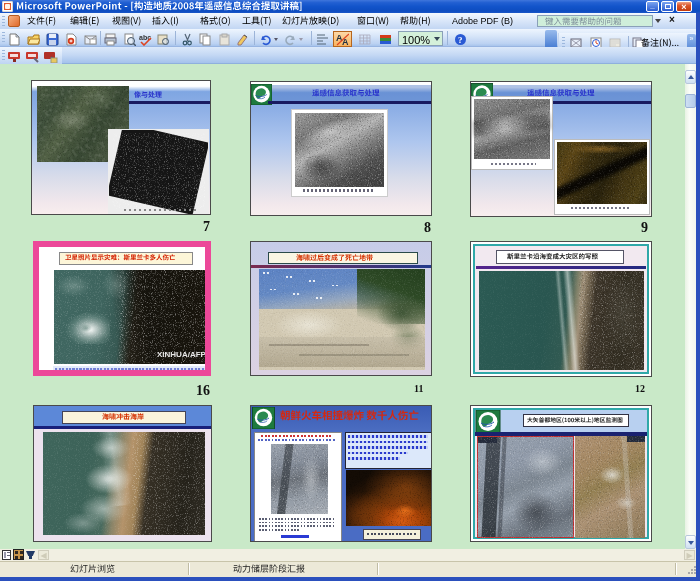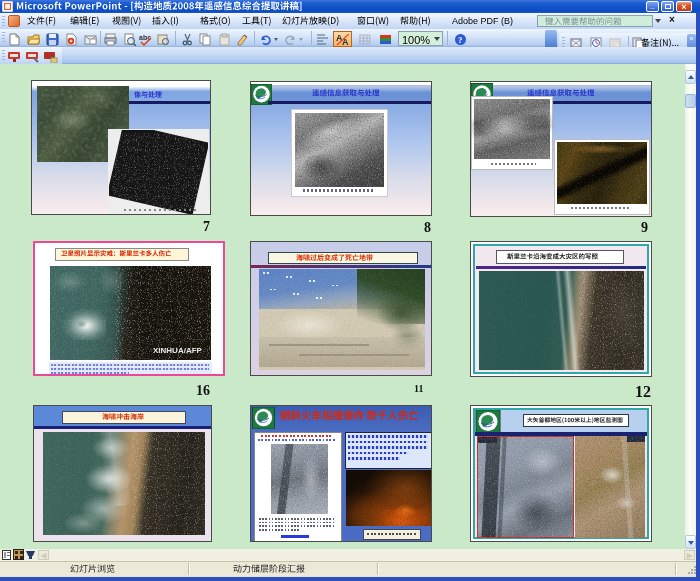--- a/index.html
+++ b/index.html
@@ -303,21 +303,21 @@
         <div class="abs" style="left:14px;top:2px;width:60px;height:10px;background:radial-gradient(ellipse,rgba(150,110,40,0.8),transparent 70%)"></div>
       </div>
       <svg class="abs" style="left:86px;top:60px;opacity:0.4" width="90" height="62">
         <rect width="90" height="62" filter="url(#spdark)"></rect>
       </svg>
       <svg class="abs" style="left:86px;top:60px;opacity:0.15" width="90" height="62">
         <rect width="90" height="62" filter="url(#sp1)"></rect>
       </svg>
       <div class="abs" style="left:100px;top:125px;width:60px;height:2px;background:repeating-linear-gradient(90deg,#778 0,#778 2px,transparent 2px,transparent 4px)"></div>
     </div>
-    <div class="abs" style="left:33px;top:241px;width:192px;height:135px;background:#fff;border:2px solid #ec4899;overflow:hidden">
+    <div class="abs" style="left:33px;top:241px;width:178px;height:135px;background:#fff;border:6px solid #ec4899;overflow:hidden">
       <div class="abs" style="left:20px;top:5px;width:134px;height:13px;background:#fdf6d8;border:1px solid #888"></div>
       <svg class="abs" style="left:26px;top:7px" width="110" height="8" viewBox="0 0 110 8">
         <path d="M0.7 0.7V1.4H2.5V5.3H0.3V6.1H6.2V5.3H3.3V1.4H5.0V3.2C5.0 3.3 4.9 3.4 4.8 3.4C4.7 3.4 4.2 3.4 3.8 3.3C3.9 3.5 4.1 3.9 4.1 4.1C4.7 4.1 5.1 4.1 5.4 4.0C5.7 3.9 5.8 3.6 5.8 3.3V0.7Z M8.3 1.9H11.2V2.3H8.3ZM8.3 1.0H11.2V1.4H8.3ZM7.5 0.4V2.9H7.8C7.6 3.4 7.2 3.9 6.7 4.2C6.9 4.3 7.2 4.5 7.4 4.7C7.6 4.5 7.8 4.3 8.0 4.0H9.4V4.4H7.7V5.0H9.4V5.5H6.9V6.1H12.6V5.5H10.2V5.0H11.9V4.4H10.2V4.0H12.2V3.4H10.2V3.0H9.4V3.4H8.4C8.5 3.2 8.6 3.1 8.6 3.0L8.1 2.9H12.0V0.4Z M16.7 3.2H18.2V3.9H16.7ZM15.1 4.9C15.2 5.3 15.2 5.9 15.2 6.3L16.0 6.2C16.0 5.8 15.9 5.3 15.8 4.8ZM16.5 4.9C16.6 5.3 16.8 5.9 16.8 6.3L17.6 6.1C17.5 5.7 17.4 5.2 17.2 4.8ZM17.8 4.9C18.1 5.3 18.4 5.9 18.5 6.3L19.3 6.0C19.1 5.6 18.8 5.0 18.5 4.6ZM14.0 4.7C13.8 5.1 13.5 5.7 13.2 6.0L14.0 6.3C14.2 6.0 14.6 5.4 14.8 4.9ZM14.2 1.1H14.9V2.0H14.2ZM14.2 3.6V2.7H14.9V3.6ZM15.8 0.4V1.1H16.7C16.6 1.5 16.3 1.9 15.6 2.1V0.4H13.5V4.6H14.2V4.3H15.6V2.1C15.7 2.2 15.9 2.5 16.0 2.6L16.0 2.6V4.5H18.9V2.6H16.1C17.0 2.3 17.3 1.8 17.5 1.1H18.4C18.3 1.5 18.3 1.7 18.2 1.7C18.2 1.8 18.1 1.8 18.0 1.8C17.9 1.8 17.7 1.8 17.5 1.8C17.6 1.9 17.7 2.2 17.7 2.4C18.0 2.4 18.3 2.4 18.4 2.4C18.6 2.3 18.7 2.3 18.9 2.2C19.0 2.0 19.1 1.6 19.1 0.7C19.1 0.6 19.1 0.4 19.1 0.4Z M20.5 0.3V2.5C20.5 3.6 20.5 4.8 19.6 5.7C19.8 5.8 20.1 6.1 20.3 6.3C20.8 5.7 21.1 5.0 21.2 4.3H23.7V6.3H24.6V3.5H21.3C21.4 3.2 21.4 2.9 21.4 2.6H25.4V1.8H23.8V0.2H23.0V1.8H21.4V0.3Z M27.8 2.1H30.7V2.5H27.8ZM27.8 1.1H30.7V1.5H27.8ZM27.0 0.5V3.1H31.5V0.5ZM31.2 3.5C31.1 3.9 30.7 4.4 30.5 4.7L31.1 5.0C31.3 4.7 31.6 4.2 31.9 3.7ZM26.7 3.8C26.9 4.2 27.2 4.7 27.3 5.0L27.9 4.7C27.8 4.4 27.5 3.9 27.3 3.5ZM29.6 3.3V5.3H28.9V3.3H28.1V5.3H26.2V6.0H32.3V5.3H30.3V3.3Z M33.8 3.4C33.5 4.1 33.1 4.8 32.6 5.2C32.8 5.3 33.2 5.6 33.4 5.7C33.8 5.2 34.3 4.4 34.6 3.6ZM36.9 3.7C37.3 4.3 37.7 5.2 37.9 5.7L38.7 5.4C38.5 4.8 38.0 4.0 37.6 3.4ZM33.4 0.6V1.4H38.1V0.6ZM32.9 2.2V3.0H35.3V5.4C35.3 5.5 35.3 5.5 35.2 5.5C35.1 5.5 34.6 5.5 34.2 5.5C34.3 5.7 34.5 6.1 34.5 6.3C35.1 6.3 35.5 6.3 35.8 6.2C36.1 6.0 36.2 5.8 36.2 5.4V3.0H38.7V2.2Z M40.4 2.7C40.2 3.2 39.9 3.6 39.6 4.0L40.2 4.4C40.6 4.0 40.9 3.5 41.1 3.0ZM44.0 2.7C43.8 3.2 43.5 3.7 43.2 4.1L43.9 4.3C44.2 4.0 44.5 3.5 44.8 3.0ZM41.8 2.1C41.7 3.9 41.7 5.1 39.2 5.6C39.4 5.8 39.6 6.1 39.7 6.3C41.2 5.9 41.9 5.3 42.3 4.4C42.7 5.4 43.5 6.0 44.9 6.3C44.9 6.1 45.1 5.7 45.3 5.6C43.6 5.3 42.9 4.5 42.6 3.0C42.6 2.7 42.7 2.4 42.7 2.1ZM41.5 0.4C41.7 0.6 41.9 0.9 42.1 1.1H39.4V2.5H40.2V1.8H44.2V2.5H45.1V1.1H42.6L42.9 0.9C42.8 0.7 42.5 0.4 42.3 0.1Z M50.0 3.3V3.9H49.2V3.3ZM45.7 2.3C46.1 2.7 46.4 3.2 46.8 3.7C46.4 4.3 46.1 4.9 45.6 5.2C45.8 5.4 46.0 5.6 46.1 5.8C46.6 5.4 46.9 5.0 47.2 4.4C47.4 4.7 47.6 5.1 47.7 5.3L48.3 4.8C48.2 4.4 47.9 4.0 47.6 3.6C47.7 3.3 47.8 3.0 47.9 2.7C48.0 2.9 48.2 3.2 48.2 3.4C48.3 3.2 48.4 3.1 48.5 3.0V6.3H49.2V5.9H51.8V5.2H50.7V4.6H51.6V3.9H50.7V3.3H51.6V2.6H50.7V2.1H51.7V1.4H50.6L51.0 1.2C50.9 0.9 50.7 0.5 50.5 0.2L49.8 0.5C50.0 0.8 50.1 1.1 50.2 1.4H49.4C49.6 1.0 49.7 0.7 49.8 0.4L49.0 0.2C48.8 0.9 48.4 1.9 48.0 2.5C48.1 2.1 48.2 1.6 48.2 1.0L47.7 0.9L47.6 0.9H45.8V1.6H47.4C47.3 2.0 47.2 2.5 47.1 2.9C46.8 2.5 46.5 2.2 46.3 1.8ZM50.0 2.6H49.2V2.1H50.0ZM50.0 4.6V5.2H49.2V4.6Z M53.6 2.7C54.0 2.7 54.2 2.4 54.2 2.1C54.2 1.7 54.0 1.4 53.6 1.4C53.3 1.4 53.0 1.7 53.0 2.1C53.0 2.4 53.3 2.7 53.6 2.7ZM53.6 5.8C54.0 5.8 54.2 5.5 54.2 5.2C54.2 4.8 54.0 4.5 53.6 4.5C53.3 4.5 53.0 4.8 53.0 5.2C53.0 5.5 53.3 5.8 53.6 5.8Z M59.5 4.8C59.3 5.2 59.0 5.6 58.7 5.8C58.9 5.9 59.2 6.1 59.3 6.3C59.7 6.0 60.0 5.5 60.2 5.0ZM60.8 0.3V1.0H60.0V0.3H59.3V1.0H58.8V1.6H59.3V4.1H58.7V4.8H62.0V4.1H61.6V1.6H62.0V1.0H61.6V0.3ZM60.0 1.6H60.8V2.0H60.0ZM60.0 2.6H60.8V3.0H60.0ZM60.0 3.6H60.8V4.1H60.0ZM62.2 0.9V3.3C62.2 4.1 62.1 4.9 61.6 5.6C61.5 5.4 61.3 5.1 61.1 4.8L60.4 5.1C60.7 5.4 60.9 5.7 61.0 6.0L61.6 5.7C61.6 5.8 61.5 5.8 61.4 5.9C61.6 6.1 61.8 6.3 62.0 6.4C62.8 5.6 62.9 4.5 62.9 3.3V3.1H63.5V6.3H64.2V3.1H64.8V2.3H62.9V1.4C63.6 1.2 64.3 1.0 64.8 0.7L64.2 0.2C63.7 0.4 62.9 0.7 62.2 0.9Z M66.7 2.3H67.9V2.8H66.7ZM68.7 2.3H69.8V2.8H68.7ZM66.7 1.1H67.9V1.6H66.7ZM68.7 1.1H69.8V1.6H68.7ZM65.8 4.1V4.8H67.9V5.4H65.3V6.1H71.2V5.4H68.7V4.8H70.9V4.1H68.7V3.5H70.7V0.4H66.0V3.5H67.9V4.1Z M72.4 3.4V4.2H77.0V3.4ZM71.8 5.3V6.1H77.7V5.3ZM72.0 1.6V2.4H77.5V1.6H76.1C76.3 1.2 76.6 0.8 76.8 0.4L76.0 0.2C75.8 0.6 75.5 1.2 75.3 1.6H73.7L74.2 1.3C74.1 1.0 73.8 0.5 73.5 0.2L72.8 0.5C73.1 0.8 73.4 1.3 73.5 1.6Z M80.7 0.2V2.5H78.3V3.3H80.7V6.3H81.5V4.4C82.2 4.7 83.1 5.1 83.5 5.4L84.0 4.7C83.5 4.4 82.4 4.0 81.8 3.8L81.5 4.2V3.3H84.2V2.5H81.5V1.7H83.6V1.0H81.5V0.2Z M87.3 0.2C86.9 0.7 86.1 1.2 85.1 1.6C85.2 1.7 85.5 2.0 85.6 2.2C86.1 2.0 86.6 1.7 87.0 1.4H88.6C88.3 1.7 88.0 2.0 87.5 2.2C87.3 2.0 87.1 1.8 86.9 1.7L86.3 2.1C86.5 2.2 86.7 2.3 86.8 2.5C86.2 2.7 85.6 2.9 84.9 3.0C85.0 3.2 85.2 3.5 85.3 3.7C87.2 3.3 89.0 2.5 89.9 1.0L89.3 0.7L89.2 0.7H87.8C87.9 0.6 88.1 0.5 88.2 0.4ZM88.4 2.5C87.9 3.1 87.0 3.8 85.7 4.2C85.8 4.3 86.1 4.6 86.2 4.8C86.9 4.5 87.5 4.2 88.0 3.8H89.5C89.2 4.2 88.9 4.5 88.4 4.7C88.2 4.5 88.0 4.4 87.8 4.2L87.1 4.6C87.3 4.7 87.5 4.9 87.7 5.0C86.9 5.3 85.9 5.5 84.8 5.6C85.0 5.8 85.1 6.1 85.2 6.3C87.7 6.1 89.8 5.4 90.7 3.4L90.2 3.1L90.0 3.1H88.9C89.0 3.0 89.1 2.8 89.3 2.7Z M93.7 0.2C93.7 1.3 93.8 4.2 91.2 5.7C91.4 5.8 91.7 6.1 91.8 6.3C93.2 5.5 93.9 4.3 94.2 3.2C94.6 4.3 95.3 5.6 96.8 6.3C96.9 6.0 97.1 5.8 97.4 5.6C95.1 4.6 94.7 2.1 94.6 1.2C94.6 0.8 94.6 0.5 94.6 0.2Z M99.1 0.2C98.7 1.2 98.2 2.1 97.6 2.7C97.7 2.9 97.9 3.3 98.0 3.5C98.1 3.3 98.3 3.2 98.4 3.0V6.3H99.2V1.9C99.4 1.4 99.6 0.9 99.8 0.4ZM100.5 0.2C100.3 1.0 99.9 1.7 99.4 2.2C99.6 2.3 99.9 2.6 100.0 2.7C100.2 2.5 100.5 2.2 100.6 1.8H103.6V1.1H101.0C101.1 0.9 101.2 0.6 101.3 0.4ZM101.0 2.0C101.0 2.3 101.0 2.6 101.0 2.9H99.7V3.6H100.9C100.7 4.5 100.4 5.3 99.4 5.8C99.6 5.9 99.8 6.2 99.9 6.3C101.1 5.7 101.5 4.7 101.7 3.6H102.7C102.7 4.8 102.6 5.3 102.5 5.5C102.5 5.5 102.4 5.6 102.3 5.6C102.2 5.6 101.8 5.5 101.5 5.5C101.6 5.7 101.7 6.0 101.7 6.2C102.1 6.2 102.4 6.2 102.7 6.2C102.9 6.2 103.0 6.1 103.2 5.9C103.4 5.7 103.4 5.0 103.5 3.2C103.5 3.1 103.5 2.9 103.5 2.9H101.7C101.8 2.6 101.8 2.3 101.8 2.0Z M106.7 0.4C106.8 0.8 107.0 1.2 107.1 1.5H104.3V2.3H105.1V6.0H109.8V5.2H106.0V2.3H110.2V1.5H107.4L108.0 1.3C107.9 1.0 107.7 0.5 107.5 0.2Z" fill="#d42000"></path>
       </svg>
       <div class="abs" style="left:15px;top:23px;width:161px;height:94px;overflow:hidden;background:linear-gradient(97deg,#406862 0%,#3e645e 30%,#365852 42%,#2a261c 50%,#201c12 75%,#282216 100%)">
         <div class="abs" style="left:60px;top:-10px;width:115px;height:115px;background:linear-gradient(90deg,transparent,rgba(18,16,10,0.85) 30%,rgba(24,20,12,0.9));transform:rotate(-6deg)"></div>
         <div class="abs" style="left:12px;top:42px;width:44px;height:32px;background:radial-gradient(ellipse at 55% 55%,rgba(250,252,250,0.9) 5%,rgba(240,245,242,0.45) 32%,rgba(200,220,212,0.2) 52%,transparent 72%)"></div>
         <div class="abs" style="left:26px;top:54px;width:12px;height:8px;background:radial-gradient(ellipse,rgba(70,110,100,0.55),transparent 70%)"></div>
         <div class="abs" style="left:2px;top:5px;width:35px;height:22px;background:radial-gradient(ellipse,rgba(225,238,232,0.25),transparent 70%)"></div>
         <div class="abs" style="left:48px;top:0px;width:28px;height:30px;background:radial-gradient(ellipse,rgba(218,232,226,0.22),transparent 70%)"></div>
@@ -497,21 +497,21 @@
       </svg>
       <svg class="abs" style="left:104px;top:30px;opacity:0.25" width="70" height="102">
         <rect width="70" height="102" filter="url(#sp1)"></rect>
       </svg>
     </div>
     <div class="abs" style="left:203px;top:219px;font-family:'Liberation Serif',serif;font-weight:bold;font-size:14px;color:#111">7</div>
     <div class="abs" style="left:424px;top:220px;font-family:'Liberation Serif',serif;font-weight:bold;font-size:14px;color:#111">8</div>
     <div class="abs" style="left:641px;top:220px;font-family:'Liberation Serif',serif;font-weight:bold;font-size:14px;color:#111">9</div>
     <div class="abs" style="left:196px;top:383px;font-family:'Liberation Serif',serif;font-weight:bold;font-size:14px;color:#111">16</div>
     <div class="abs" style="left:414px;top:383px;font-family:'Liberation Serif',serif;font-weight:bold;font-size:10px;color:#111">11</div>
-    <div class="abs" style="left:635px;top:383px;font-family:'Liberation Serif',serif;font-weight:bold;font-size:16px;color:#111">12</div>
+    <div class="abs" style="left:635px;top:383px;font-family:'Liberation Serif',serif;font-weight:bold;font-size:10px;color:#111">12</div>
     <div class="abs" style="left:685px;top:64px;width:11px;height:485px;background:linear-gradient(90deg,#e8f2e4,#fbfdf8 40%,#f2f6ee)"></div>
     <div class="abs" style="left:685px;top:70px;width:11px;height:14px;background:linear-gradient(180deg,#fdfefd,#cfe0f2);border:1px solid #b8c8dd;border-radius:2px">
 <div class="abs" style="left:2px;top:4px;width:0;height:0;border-left:3px solid transparent;border-right:3px solid transparent;border-bottom:4px solid #3a5a9c"></div>
     </div>
     <div class="abs" style="left:685px;top:94px;width:11px;height:14px;background:linear-gradient(90deg,#cedff2,#b4ccea);border:1px solid #9cb4d8;border-radius:2px"></div>
     <div class="abs" style="left:685px;top:535px;width:11px;height:14px;background:linear-gradient(180deg,#fdfefd,#cfe0f2);border:1px solid #b8c8dd;border-radius:2px">
 <div class="abs" style="left:2px;top:5px;width:0;height:0;border-left:3px solid transparent;border-right:3px solid transparent;border-top:4px solid #3a5a9c"></div>
     </div>
     <div class="abs" style="left:0;top:549px;width:700px;height:12px;background:#f1efe2"></div>
     <div class="abs" style="left:2px;top:550px;width:9px;height:10px;background:#fff;border:1px solid #333">

